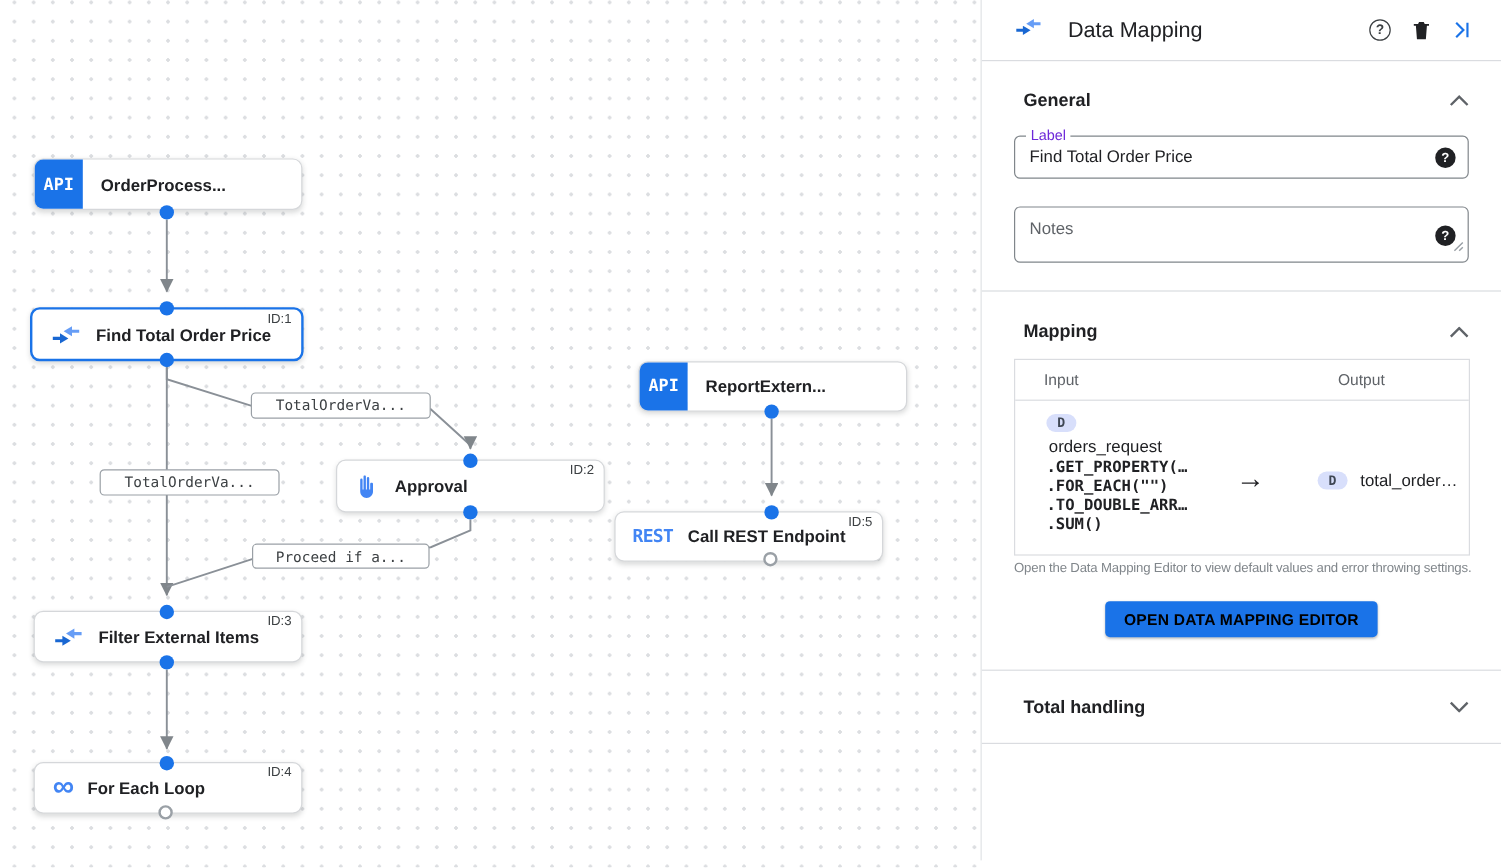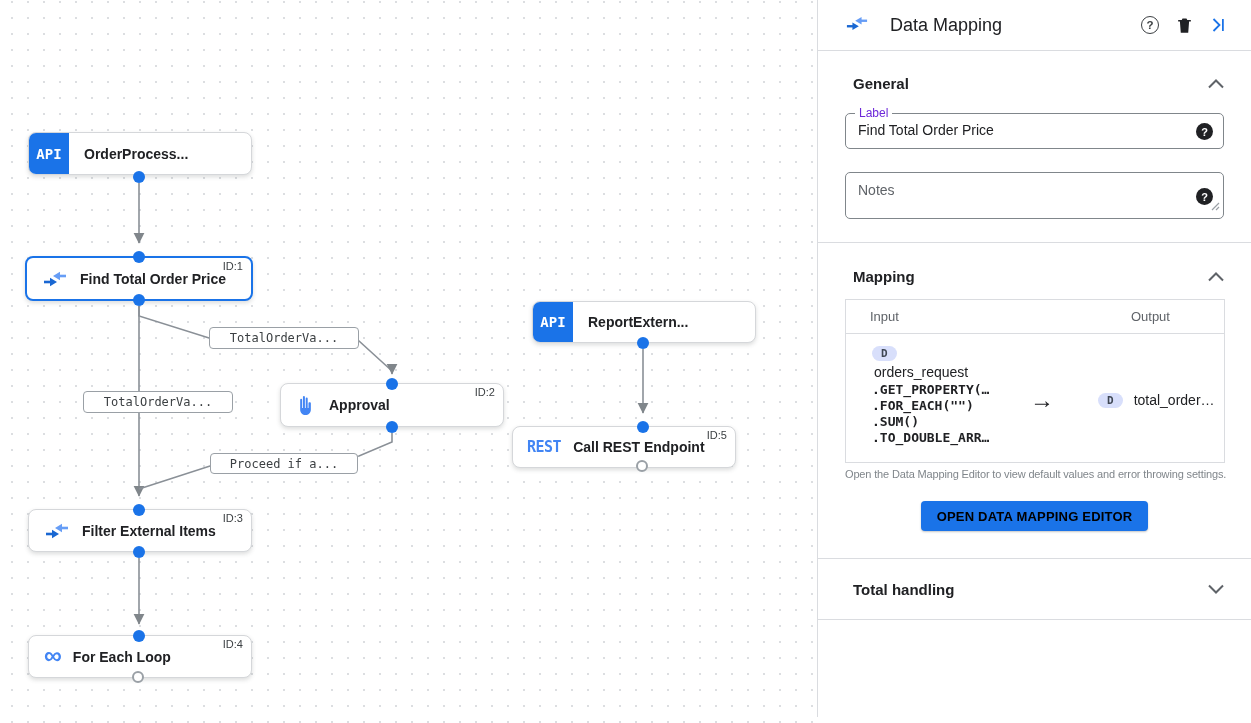--- a/index.html
+++ b/index.html
@@ -55,21 +55,21 @@
   .mat-textarea::placeholder { color:#5f6368; opacity:1; }
   .help-dot { position:absolute; right:10px; width:17px; height:17px; background:#202124; color:#fff;
     border-radius:50%; display:flex; align-items:center; justify-content:center;
     font-size:11px; font-weight:700; cursor:pointer; }
   .resize-handle { position:absolute; right:3px; bottom:3px; }
 
   .map-desc { width:382px; font-size:14px; line-height:21px; color:#3c4043; margin:14px 0 0 8px; }
   .read-more { color:#9334e6; text-decoration:underline; cursor:pointer; }
 
   .map-table { margin-top:14px; border:1px solid #dadce0; width:380px; }
-  .mt-head { display:flex; height:34px; align-items:center; border-bottom:1px solid #dadce0;gap:16px; }
+  .mt-head { display:flex; height:34px; align-items:center; border-bottom:1px solid #dadce0; }
   .mt-col { font-size:13px; color:#5f6368; }
   .mt-body { position:relative; height:128px; }
   .d-badge { display:inline-flex; align-items:center; justify-content:center; background:#d8dffb;
     color:#3e4653; border-radius:9px; font-family:"DejaVu Sans Mono", monospace;
     font-size:11px; font-weight:700; padding:1px 9px; }
   .in-var { font-size:14px; color:#202124; margin:3px 0 2px 2px; }
   .mono-line { font-family:"DejaVu Sans Mono", monospace; font-weight:700; font-size:13px;
     line-height:16px; color:#202124; white-space:pre; }
   .map-arrow { position:absolute; left:184px; top:52px; font-size:24px; color:#202124; }
   .out-block { position:absolute; left:252px; top:58px; display:flex; align-items:center; gap:11px; }
@@ -254,22 +254,22 @@
         <div class="mt-head">
           <span class="mt-col" style="margin-left:24px;">Input</span>
           <span class="mt-col" style="margin-left:216px;">Output</span>
         </div>
         <div class="mt-body">
           <div style="padding:9px 0 0 26px;">
             <span class="d-badge">D</span>
             <div class="in-var">orders_request</div>
             <div class="mono-line">.GET_PROPERTY(…</div>
             <div class="mono-line">.FOR_EACH("")</div>
+            <div class="mono-line">.TO_DOUBLE_ARR…</div>
             <div class="mono-line">.SUM()</div>
-            <div class="mono-line">.TO_DOUBLE_ARR…</div>
           </div>
           <span class="map-arrow">→</span>
           <div class="out-block">
             <span class="d-badge">D</span>
             <span class="out-var">total_order…</span>
           </div>
         </div>
       </div>
 
       <div class="footnote">Open the Data Mapping Editor to view default values and error throwing settings.</div>

